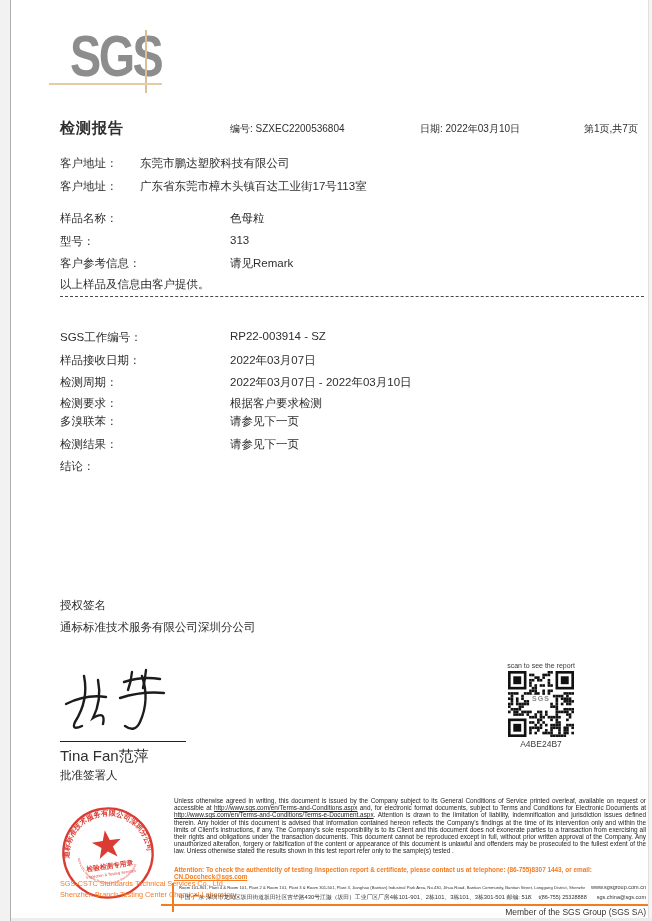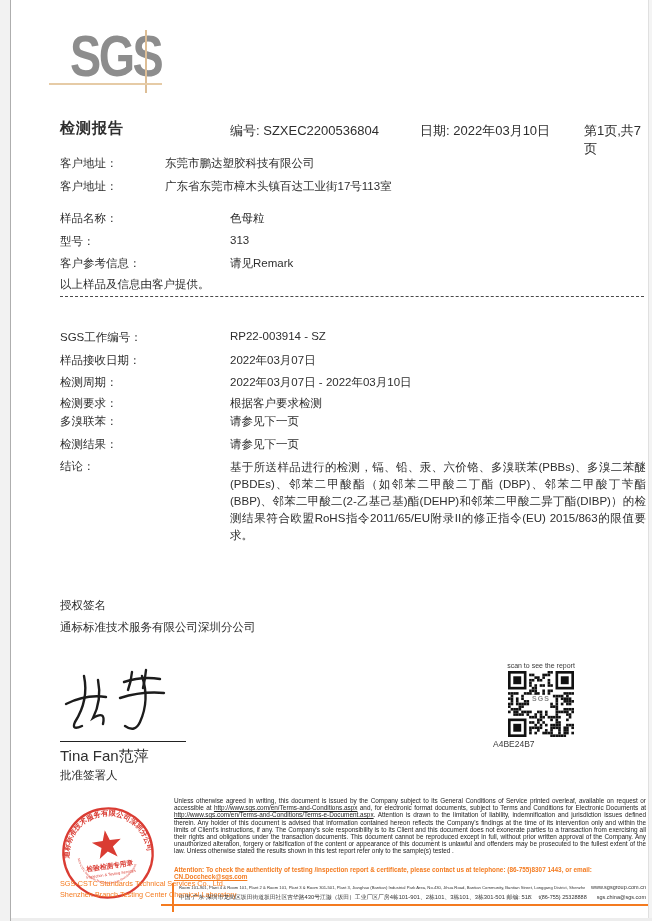--- a/index.html
+++ b/index.html
@@ -9,41 +9,41 @@
   
   .edge-left{left:0;top:0;width:10px;height:921px;background:#f2f2f2;border-right:1px solid #aeaeae;}
   .edge-right{left:648px;top:0;width:4px;height:921px;background:#f4f4f4;border-left:1px solid #e0e0e0;}
   .edge-bottom{left:11px;top:918px;width:641px;height:3px;background:#ededed;}
   
   .logo{left:70px;top:28px;font-size:57px;font-weight:bold;color:#8d8d8d;letter-spacing:-3px;line-height:1;transform:scale(.82,1);transform-origin:left top;}
   .vline{left:145px;top:30px;width:2px;height:63px;background:#ddbe96;}
   .hline{left:49px;top:83px;width:113px;height:2px;background:#e6cba6;}
   
   .title{left:60px;top:119px;font-size:15px;font-weight:bold;letter-spacing:1px;}
-  .hmeta{top:122px;font-size:13px;}
+  .hmeta{top:122px;font-size:10px;}
   
   .frow{left:0;right:0;font-size:11.5px;}
   .frow .lab{position:absolute;left:60px;white-space:nowrap;}
-  .frow .v140{position:absolute;left:140px;white-space:nowrap;margin-left:25px;}
+  .frow .v140{position:absolute;left:140px;white-space:nowrap;}
   .frow .v230{position:absolute;left:230px;white-space:nowrap;text-align:right;}
   .dash{left:60px;top:296px;width:584px;height:0;border-top:1px dashed #4a4a4a;}
   .concl{left:230px;top:459px;width:416px;font-size:11.5px;line-height:17px;text-align:justify;}
   
   .sig-company{left:60px;top:620px;font-size:11.5px;}
   .sig-auth{left:60px;top:598px;font-size:11.5px;}
   .sig{left:58px;top:660px;width:140px;height:78px;}
   .sig-line{left:60px;top:741px;width:126px;height:0;border-top:1.5px solid #222;}
   .sig-name{left:60px;top:747px;font-size:15px;}
   .sig-role{left:60px;top:768px;font-size:11.5px;}
   
   .qr-caption{left:493px;top:662px;width:96px;text-align:center;font-size:7px;color:#3a3a3a;}
   .qr-box{left:508px;top:671px;width:66px;height:66px;background:#fff;}
   .qr-logo{left:508px;top:695px;width:66px;text-align:center;font-size:7px;font-weight:bold;color:#8a8a8a;letter-spacing:1px;}
   .qr-logo span{background:#fff;padding:0 2px;}
-  .qr-code-text{left:493px;top:739px;width:96px;font-size:8.5px;color:#3a3a3a;}
+  .qr-code-text{left:493px;top:739px;width:96px;text-align:center;font-size:8.5px;color:#3a3a3a;}
   
   .stamp{left:60px;top:805px;width:96px;height:96px;opacity:.9;transform:rotate(-8deg);}
   .f-company{left:60px;font-size:7.3px;color:#f47b20;white-space:nowrap;}
   .legal{left:174px;top:797px;width:472px;font-size:6.4px;line-height:7.2px;text-align:justify;color:#242424;}
   .legal .u{text-decoration:underline;}
   .attention{left:174px;top:866px;width:472px;font-size:6.4px;line-height:7px;font-weight:bold;color:#f47b20;}
   .attention .u{text-decoration:underline;}
   .addr-vline{left:172px;top:883px;width:2px;height:29px;background:#f47b20;}
   .addr{left:179px;top:884px;width:467px;font-size:4.2px;color:#333;}
   .addr-row{display:flex;justify-content:space-between;align-items:baseline;height:9px;overflow:hidden;}
@@ -120,21 +120,20 @@
     <span class="lab">多溴联苯：</span>
     <span class="v230">请参见下一页</span>
   </div>
   <div class="abs frow" style="top:437px">
     <span class="lab">检测结果：</span>
     <span class="v230">请参见下一页</span>
   </div>
   <div class="abs frow" style="top:459px">
     <span class="lab">结论：</span>
   </div>
-  <div class="abs concl">基于所送样品进行的检测，镉、铅、汞、六价铬、多溴联苯(PBBs)、多溴二苯醚(PBDEs)、邻苯二甲酸酯（如邻苯二甲酸二丁酯 (DBP)、邻苯二甲酸丁苄酯(BBP)、邻苯二甲酸二(2-乙基己基)酯(DEHP)和邻苯二甲酸二异丁酯(DIBP)）的检测结果符合欧盟RoHS指令2011/65/EU附录II的修正指令(EU) 2015/863的限值要求。</div>
 
   <div class="abs sig-company">通标标准技术服务有限公司深圳分公司</div>
   <div class="abs sig-auth">授权签名</div>
   <svg class="abs sig" viewBox="0 0 140 78">
     <g fill="none" stroke="#1c1c1c" stroke-width="2.4" stroke-linecap="round">
       <path d="M8 44 Q28 34 48 37"></path>
       <path d="M26 16 Q31 40 17 62 Q13 71 24 66"></path>
       <path d="M40 20 Q44 40 35 58 Q48 50 45 64"></path>
       <path d="M66 22 Q84 16 102 19"></path>
       <path d="M74 12 Q73 22 70 30"></path>
@@ -388,17 +387,18 @@
       <span class="addr-web">www.sgsgroup.com.cn</span>
     </div>
     <div class="addr-row">
       <span class="addr-cn">中国·广东·深圳市龙岗区坂田街道坂田社区吉华路430号江灏（坂田）工业厂区厂房4栋101-901、2栋101、3栋101、3栋301-501  邮编: 518129</span>
       <span class="addr-phone">t(86-755) 25328888</span>
       <span class="addr-mail">sgs.china@sgs.com</span>
     </div>
   </div>
 
   <div class="abs f-hline"></div>
+  <div class="abs member">Member of the SGS Group (SGS SA)</div>
 
   <div class="abs edge-left"></div>
   <div class="abs edge-right"></div>
   <div class="abs edge-bottom"></div>
 </div>
 
 </body></html>

